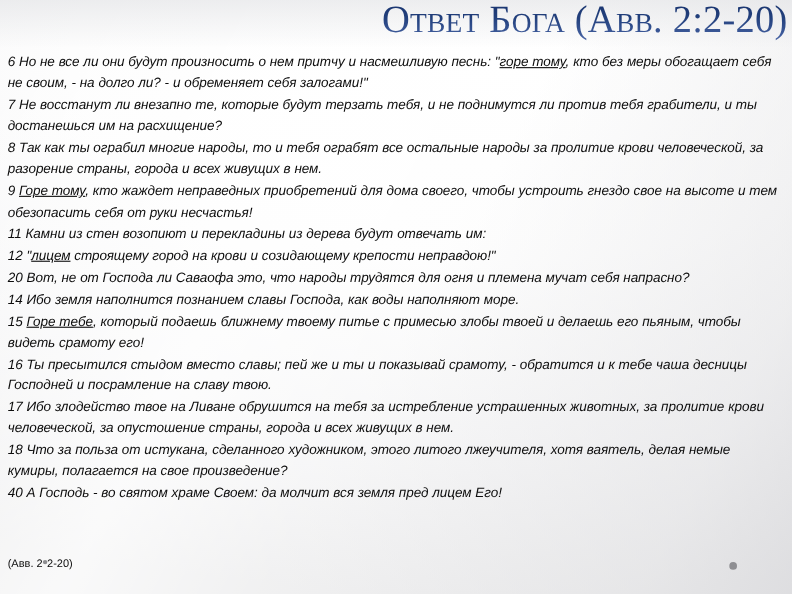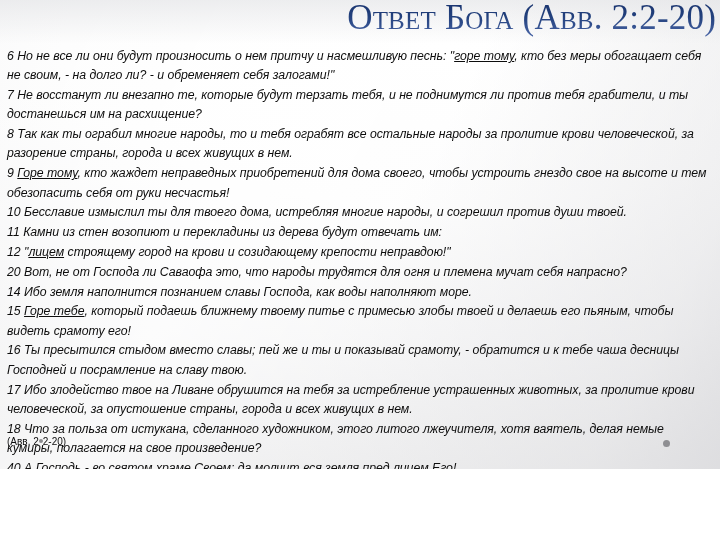--- a/index.html
+++ b/index.html
@@ -9,21 +9,21 @@
   body {
     width: 720px;
     height: 540px;
     overflow: hidden;
     font-family: "Liberation Sans", sans-serif;
     background: #ffffff;
   }
   #slide {
     position: relative;
     width: 720px;
-    height: 469px;
+    height: 540px;
     box-sizing: border-box;
     background:
       radial-gradient(ellipse 140% 90% at 62% 10%, #ffffff 0%, #fdfdfd 38%, #f4f4f5 72%, #e9e9ea 100%);
     overflow: hidden;
     padding-left: 37px;
   }
   
   #slide::before {
     content: "";
     position: absolute;
@@ -126,21 +126,20 @@
   <div id="title-block">
     <span id="slide-title">Ответ Бога (Авв. 2:2-20)</span>
   </div>
 
   <div id="body-block">
 
   <p class="verse"><span>6 Но не все ли они будут произносить о нем притчу и насмешливую песнь: "</span><span class="woe">горе тому</span><span>, кто без меры обогащает себя не своим, - на долго ли? - и обременяет себя залогами!"</span></p>
       <p class="verse"><span>7 Не восстанут ли внезапно те, которые будут терзать тебя, и не поднимутся ли против тебя грабители, и ты достанешься им на расхищение?</span></p>
       <p class="verse"><span>8 Так как ты ограбил многие народы, то и тебя ограбят все остальные народы за пролитие крови человеческой, за разорение страны, города и всех живущих в нем.</span></p>
       <p class="verse"><span>9 </span><span class="woe">Горе тому</span><span>, кто жаждет неправедных приобретений для дома своего, чтобы устроить гнездо свое на высоте и тем обезопасить себя от руки несчастья!</span></p>
-      <p class="verse"><span>10 Бесславие измыслил ты для твоего дома, истребляя многие народы, и согрешил против души твоей.</span></p>
       <p class="verse"><span>11 Камни из стен возопиют и перекладины из дерева будут отвечать им:</span></p>
       <p class="verse"><span>12 "</span><span class="woe">лицем</span><span> строящему город на крови и созидающему крепости неправдою!"</span></p>
       <p class="verse"><span>20 Вот, не от Господа ли Саваофа это, что народы трудятся для огня и племена мучат себя напрасно?</span></p>
       <p class="verse"><span>14 Ибо земля наполнится познанием славы Господа, как воды наполняют море.</span></p>
       <p class="verse"><span>15 </span><span class="woe">Горе тебе</span><span>, который подаешь ближнему твоему питье с примесью злобы твоей и делаешь его пьяным, чтобы видеть срамоту его!</span></p>
       <p class="verse"><span>16 Ты пресытился стыдом вместо славы; пей же и ты и показывай срамоту, - обратится и к тебе чаша десницы Господней и посрамление на славу твою.</span></p>
       <p class="verse"><span>17 Ибо злодейство твое на Ливане обрушится на тебя за истребление устрашенных животных, за пролитие крови человеческой, за опустошение страны, города и всех живущих в нем.</span></p>
       <p class="verse"><span>18 Что за польза от истукана, сделанного художником, этого литого лжеучителя, хотя ваятель, делая немые кумиры, полагается на свое произведение?</span></p>
       <p class="verse"><span>40 А Господь - во святом храме Своем: да молчит вся земля пред лицем Его!</span></p>
     </div>

